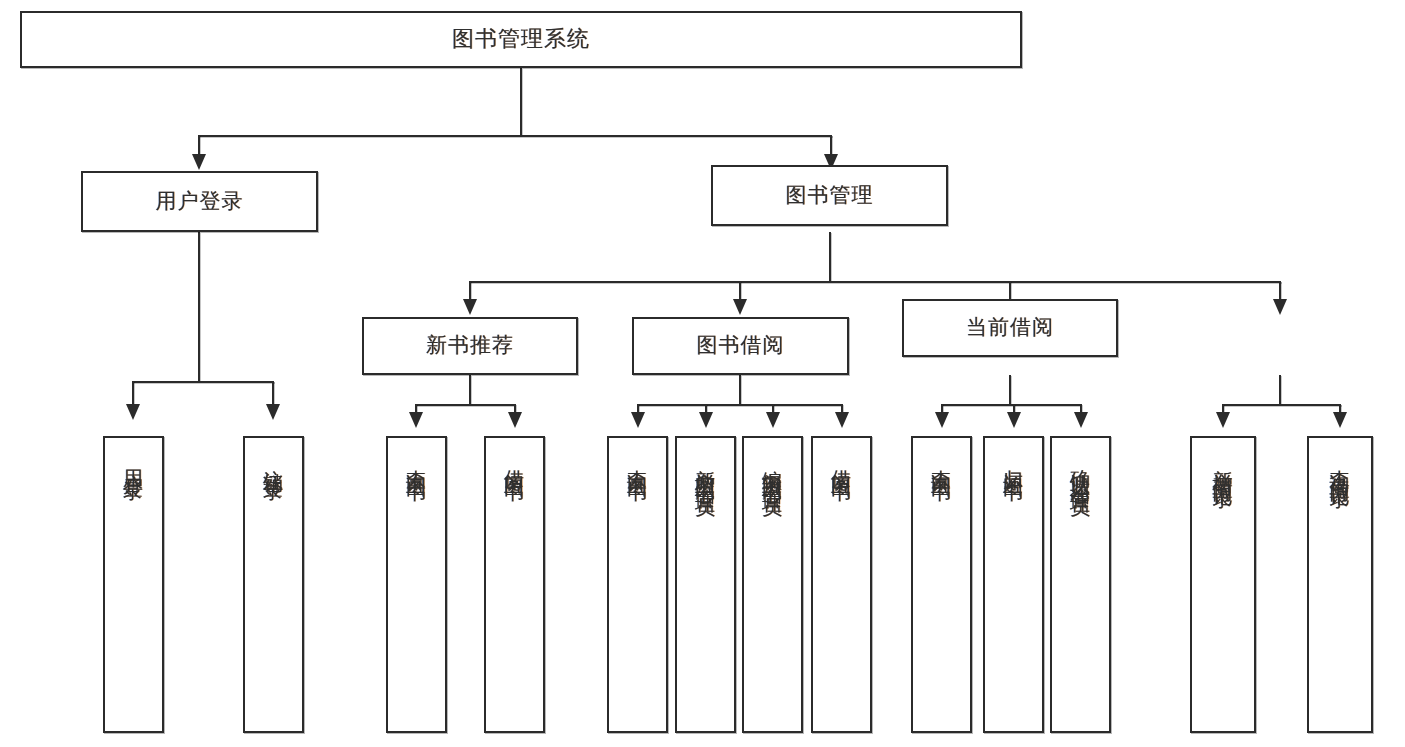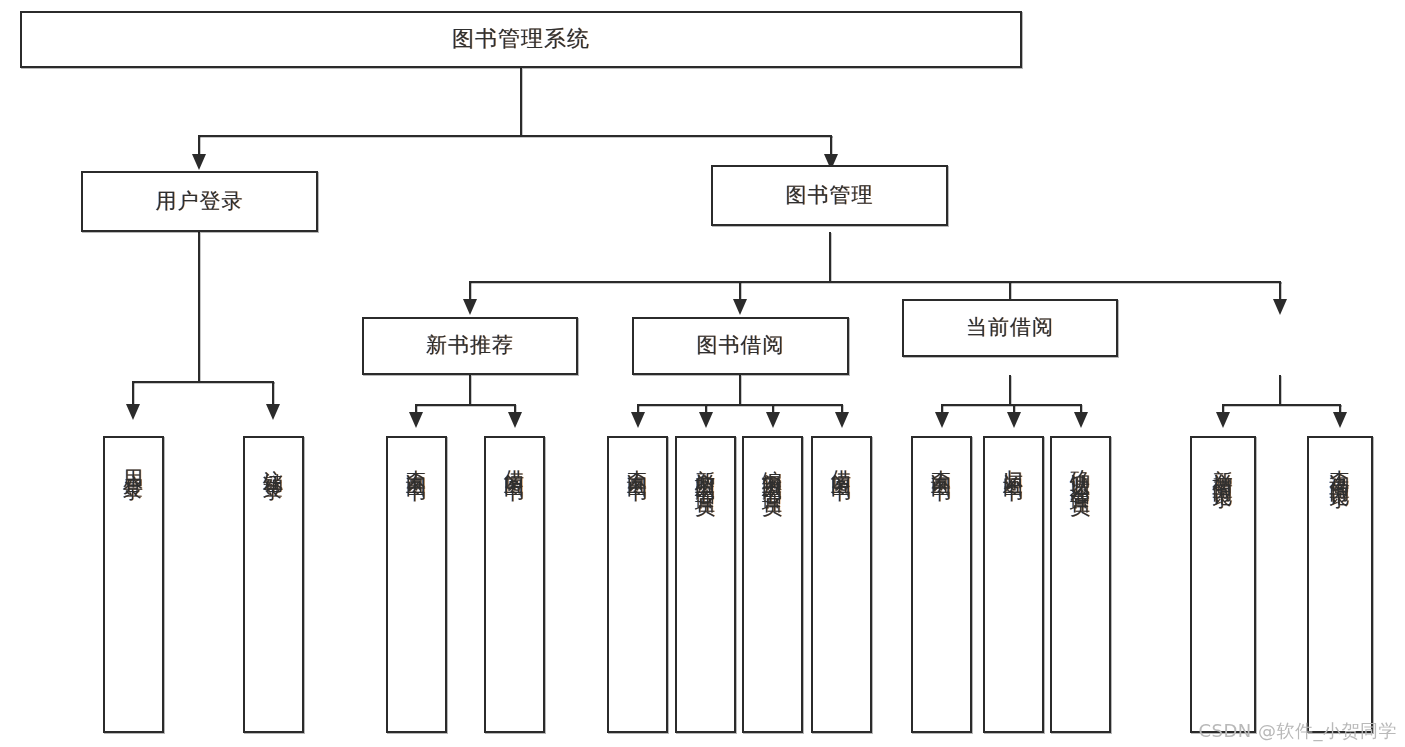--- a/index.html
+++ b/index.html
@@ -206,15 +206,14 @@
   </div>
 
   <div class="node leaf" style="left:1190px;top:436px;width:66px;height:297px;">
     <span class="lbl">新增借阅记录</span>
   </div>
 
   <div class="node leaf" style="left:1307px;top:436px;width:66px;height:297px;">
     <span class="lbl">查询借阅记录</span>
   </div>
 
-  <div id="watermark">CSDN @软件_小贺同学</div>
 
 </div>
 
 </body></html>

